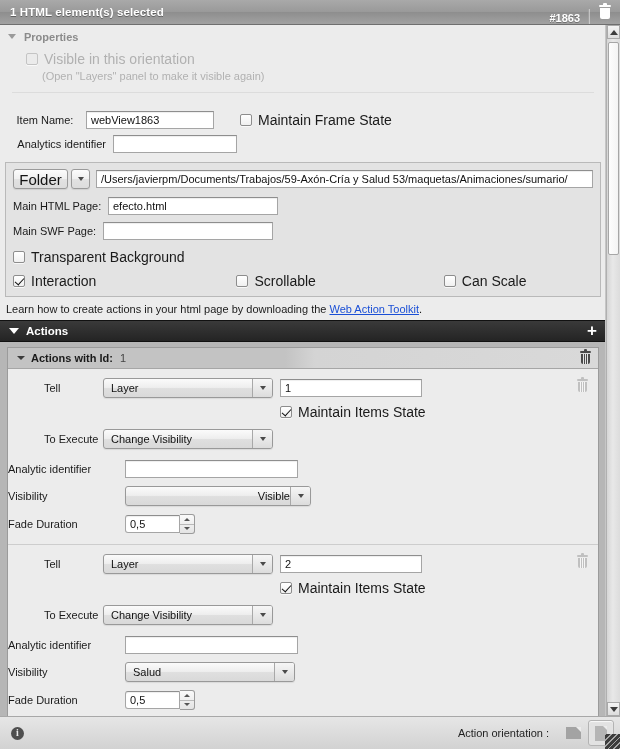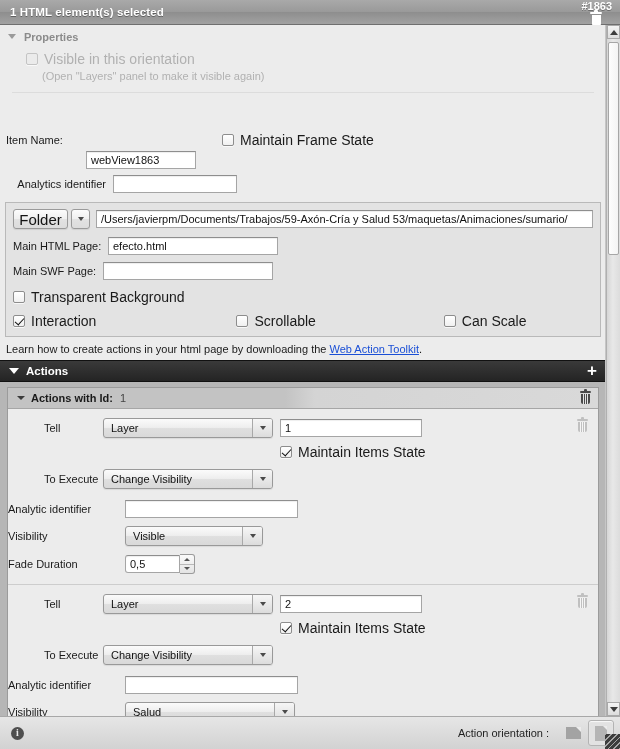--- a/index.html
+++ b/index.html
@@ -33,23 +33,22 @@
     margin-left: 10px;
     font-size: 11.5px;
     font-weight: bold;
     color: #ffffff;
     text-shadow: 0 1px 0 rgba(0,0,0,0.35);
     letter-spacing: .1px;
   }
   .titlebar .tb-right {
     margin-left: auto;
     display: flex;
-    align-items: flex-start;
+    align-items: flex-end;
     height: 100%;
-    flex-direction: column;
   }
   .tb-id {
     font-size: 11px;
     font-weight: bold;
     color: #ffffff;
     text-shadow: 0 1px 0 rgba(0,0,0,0.3);
     padding-right: 8px;
   }
   .tb-sep {
     width: 1px;
@@ -568,22 +567,22 @@
 
     <div class="row" style="margin:3px 0 0 20px;">
       <span class="cbx disabled"></span>
       <span class="cbx-label muted">Visible in this orientation</span>
     </div>
     <div class="subnote">(Open "Layers" panel to make it visible again)</div>
 
     <hr class="sep">
 
     <div class="row" style="margin-top:18px;">
-      <span class="lbl" style="width:80px;text-align:left;padding-right:2px;box-sizing:border-box;">Item Name:</span>
-      <input class="tin" style="width: 110px; margin-top: 40px;" value="webView1863">
+      <span class="lbl" style="width:80px;text-align:center;padding-right:2px;box-sizing:border-box;">Item Name:</span>
+      <input class="tin" style="width: 128px;" value="webView1863">
       <span class="cbx" style="margin-left:26px;"></span>
       <span class="cbx-label">Maintain Frame State</span>
     </div>
 
     <div class="row" style="margin-top:6px;">
       <span class="lbl" style="width:107px;text-align:right;padding-right:7px;box-sizing:border-box;">
         <span>Analytics identifier</span>
       </span>
       <input class="tin" style="width: 124px;" value="">
     </div>
@@ -683,21 +682,21 @@
           </span>
         </div>
 
         <div class="frow" style="margin-top:11px;">
           <span class="flabel-right">Analytic identifier</span>
           <input class="tin" style="width: 173px;" value="">
         </div>
 
         <div class="frow" style="margin-top:8px;">
           <span class="flabel-right">Visibility</span>
-          <span class="combo" style="width:138px;">
+          <span class="combo" style="width:186px;text-align:right;">
             <span class="ctext">Visible</span>
             <span class="cbtn">
                 <span class="caret"></span>
               </span>
           </span>
         </div>
 
         <div class="frow" style="margin-top:8px;margin-bottom:0;">
           <span class="flabel-right">Fade Duration</span>
           <input class="tin" style="width: 55px; border-radius: 3px 0px 0px 3px;" value="0,5">

